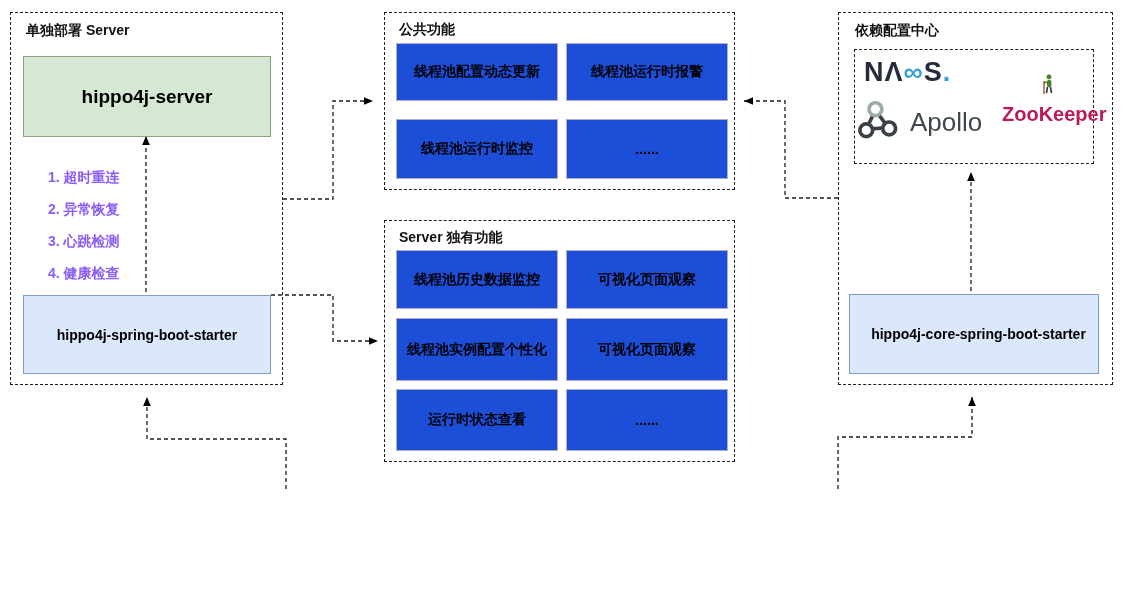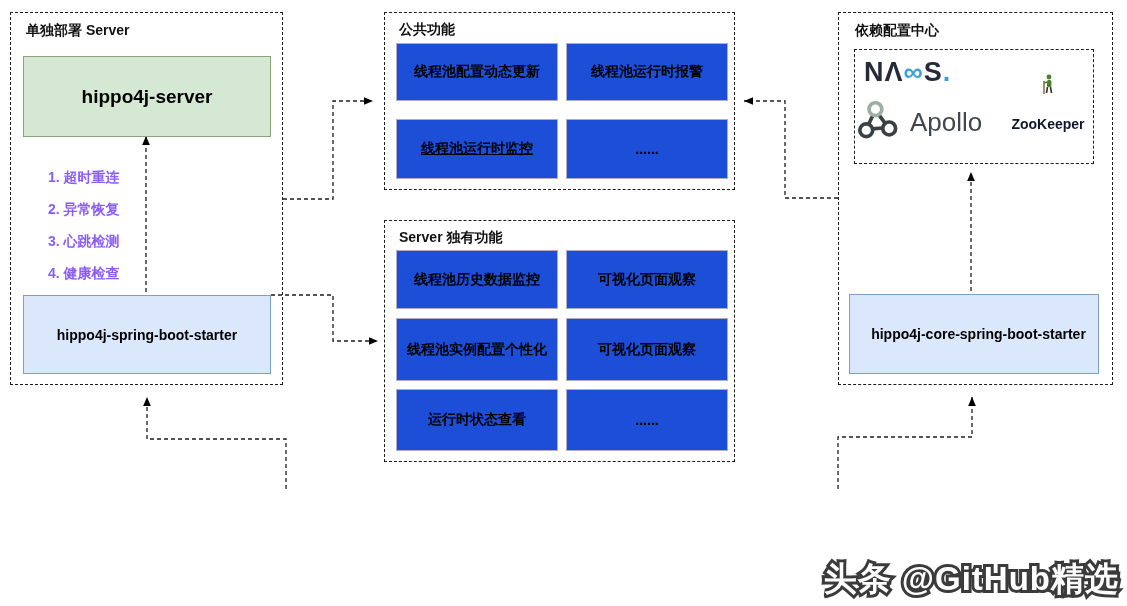--- a/index.html
+++ b/index.html
@@ -25,21 +25,21 @@
 
   .nacos{position:absolute;left:864px;top:57px;font-size:27px;font-weight:900;
          letter-spacing:1px;color:#252b3a;white-space:nowrap;}
   .nacos .co{color:#38a1db;font-weight:bold;}
   .nacos .dot{color:#38a1db;}
 
   .apollo{position:absolute;left:858px;top:100px;display:flex;align-items:center;}
   .apollo-text{font-size:26px;color:#41484d;font-weight:500;margin-left:8px;}
 
   .zookeeper{position:absolute;left:1002px;top:74px;width:92px;text-align:center;}
-  .zookeeper-text{font-size:14px;font-weight:bold;color:#0f172a;margin-top:17px;}
+  .zookeeper-text{font-size:20px;font-weight:bold;color:#be185d;margin-top:4px;}
 
   .watermark{position:absolute;right:8px;bottom:4px;font-size:33px;font-weight:bold;
              color:#ffffff;letter-spacing:1px;white-space:nowrap;
              -webkit-text-stroke:6px #3b3b3b;paint-order:stroke fill;}
 </style>
 </head>
 <body>
 
 <div id="canvas">
 
@@ -69,21 +69,21 @@
       <div>3. 心跳检测</div>
       <div>4. 健康检查</div>
     </div>
     <div class="abs node blue-box" style="left:12px;top:282px;width:248px;height:79px;">hippo4j-spring-boot-starter</div>
   </div>
 
   <div class="abs dashed-panel" style="left:384px;top:12px;width:351px;height:178px;">
     <div class="panel-title" style="left:14px;top:8px;">公共功能</div>
     <div class="abs node purple-box" style="left:11px;top:30px;width:162px;height:58px;">线程池配置动态更新</div>
     <div class="abs node purple-box" style="left:181px;top:30px;width:162px;height:58px;">线程池运行时报警</div>
-    <div class="abs node purple-box" style="left:11px;top:106px;width:162px;height:60px;text-decoration:underline;">线程池运行时监控</div>
+    <div class="abs node purple-box" style="left:11px;top:106px;width:162px;height:60px;">线程池运行时监控</div>
     <div class="abs node purple-box" style="left:181px;top:106px;width:162px;height:60px;">......</div>
   </div>
 
   <div class="abs dashed-panel" style="left:384px;top:220px;width:351px;height:242px;">
     <div class="panel-title" style="left:14px;top:8px;">Server 独有功能</div>
     <div class="abs node purple-box" style="left:11px;top:29px;width:162px;height:59px;">线程池历史数据监控</div>
     <div class="abs node purple-box" style="left:181px;top:29px;width:162px;height:59px;">可视化页面观察</div>
     <div class="abs node purple-box" style="left:11px;top:97px;width:162px;height:63px;">线程池实例配置个性化</div>
     <div class="abs node purple-box" style="left:181px;top:97px;width:162px;height:63px;">可视化页面观察</div>
     <div class="abs node purple-box" style="left:11px;top:168px;width:162px;height:62px;">运行时状态查看</div>
@@ -120,15 +120,14 @@
       <circle cx="8" cy="3" r="2.4" fill="#4a7f2c"></circle>
       <rect x="6" y="6" width="4.4" height="7" rx="1.5" fill="#4a7f2c"></rect>
       <line x1="6.5" y1="13" x2="5.5" y2="19" stroke="#333" stroke-width="1.6"></line>
       <line x1="9.5" y1="13" x2="10.5" y2="19" stroke="#333" stroke-width="1.6"></line>
       <line x1="6" y1="8" x2="3" y2="9" stroke="#4a7f2c" stroke-width="1.6"></line>
     </svg>
     <div class="zookeeper-text">ZooKeeper</div>
   </div>
 
 
-  <div class="watermark">头条 @GitHub精选</div>
 
 </div>
 
 </body></html>

